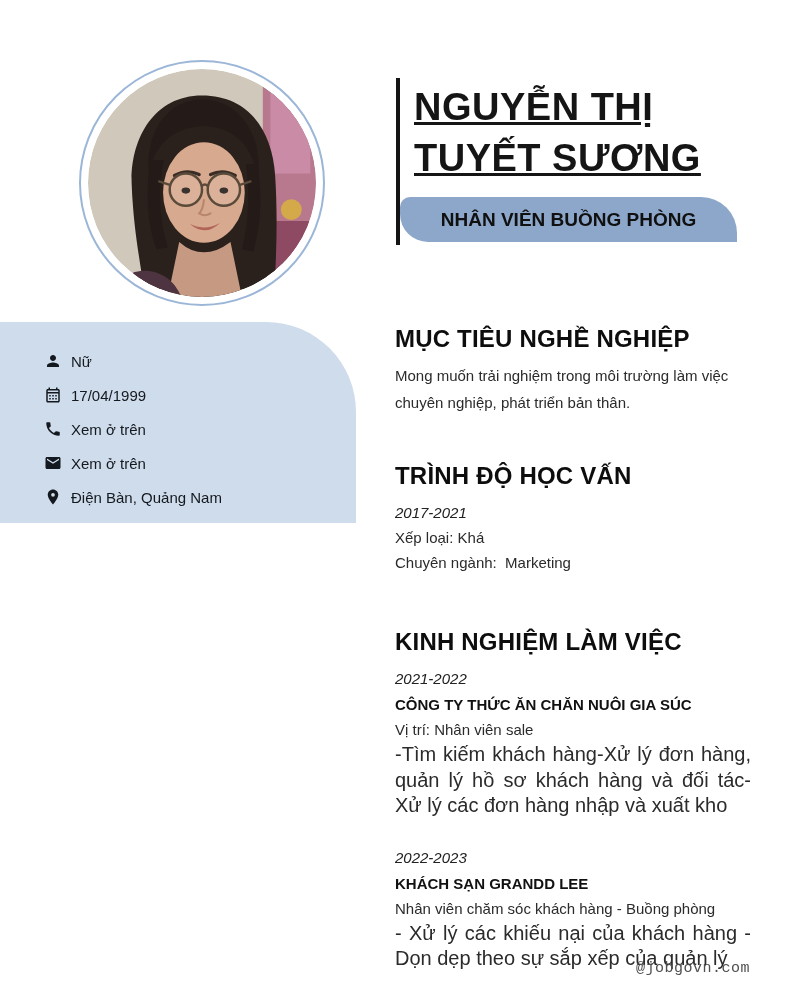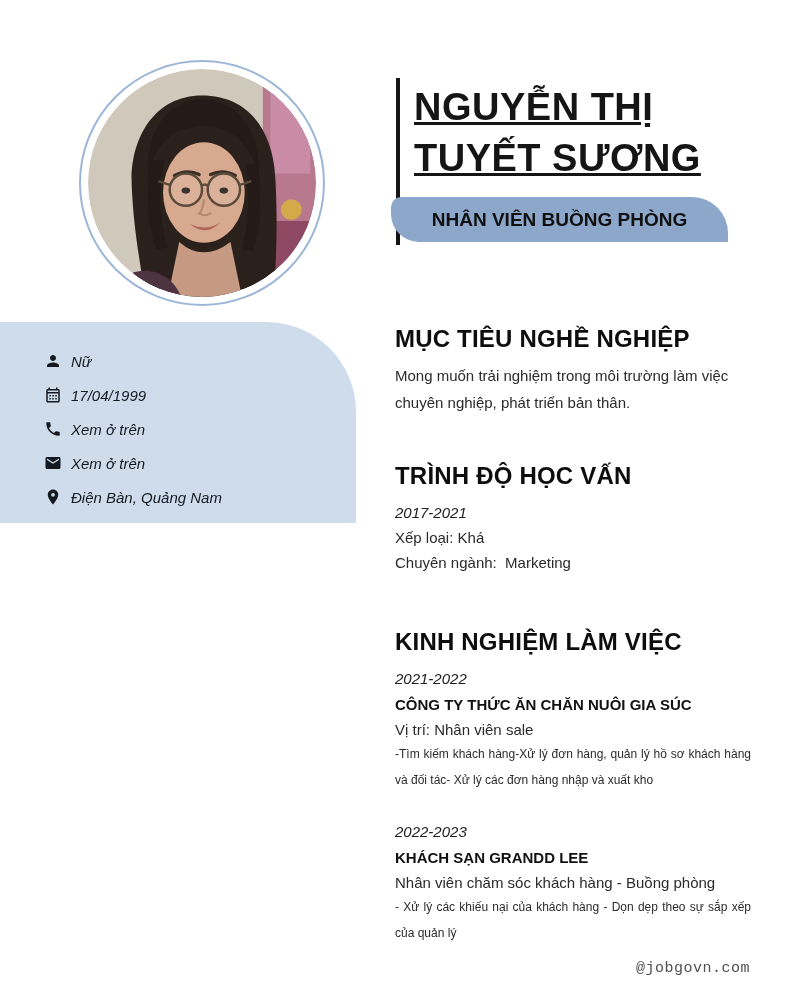--- a/index.html
+++ b/index.html
@@ -33,38 +33,37 @@
     position: absolute; left: 396px; top: 78px;
     width: 4px; height: 167px; background: #151515;
   }
   .name {
     position: absolute; left: 414px; top: 82px;
     width: 360px;
     font-size: 38px; font-weight: bold; line-height: 51px;
     color: #151515; letter-spacing: 0.5px; text-decoration: underline;
   }
   .job-badge {
-    position: absolute; left: 391px; top: 197px;
+    position: absolute; left: 400px; top: 197px;
     width: 337px; height: 45px;
     background: #8da7cb;
     border-radius: 10px 36px 0 28px;
     display: flex; align-items: center; justify-content: center;
   }
   .job-badge span {
     font-size: 19px; font-weight: bold; color: #101010;
   }
 
   
   .info-box {
     position: absolute; left: 0; top: 322px;
     width: 356px; height: 201px;
     background: #cfdceb;
     border-radius: 0 90px 0 0;
     padding: 22px 0 0 44px;
-    font-style: italic;
   }
   .info-row {
     display: flex; align-items: center;
     height: 34px;
   }
   .info-row .icon {
     width: 18px; height: 18px; margin-right: 9px;
     display: inline-flex; align-items: center; justify-content: center;
     flex: 0 0 18px;
   }
@@ -89,21 +88,21 @@
     font-style: italic; font-size: 15px; color: #222222; line-height: 24px;
   }
   .entry-org {
     font-size: 15px; font-weight: bold; color: #111111; line-height: 25px; margin-top: 1px;
   }
   .entry-line {
     font-size: 15px; color: #2b2b2b; line-height: 25px;
     white-space: pre-wrap;
   }
   .entry-details {
-    font-size: 12px; color: #2b2b2b; line-height: 25.5px;
+    font-size: 20px; color: #2b2b2b; line-height: 25.5px;
     text-align: justify;
   }
 
   
   .footer-credit {
     position: absolute; right: 40px; top: 960px;
     font-family: "Liberation Mono", "DejaVu Sans Mono", monospace;
     font-size: 15px; color: #4f4f4f; letter-spacing: 0.5px;
   }
 </style>

